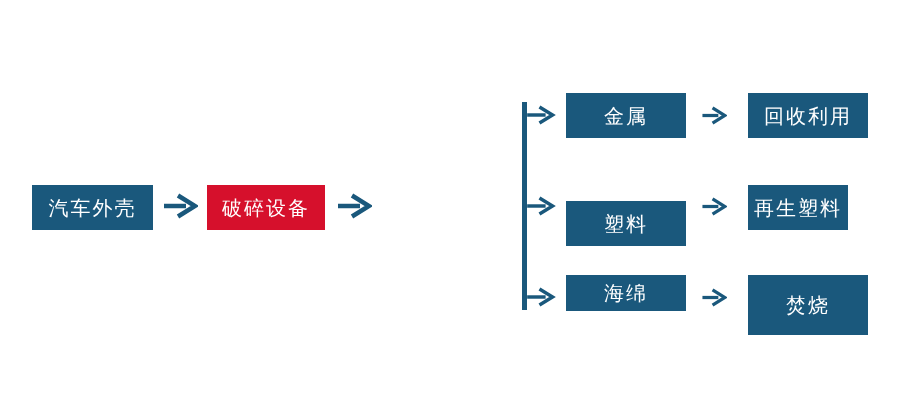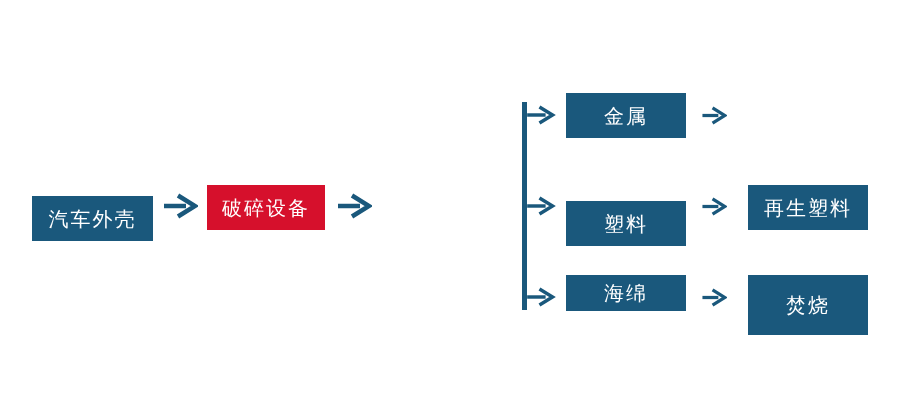--- a/index.html
+++ b/index.html
@@ -39,21 +39,21 @@
     width:5px;
     height:208px;
     background:var(--blue,#1A587C);
   }
 </style>
 </head>
 <body>
 
 <div class="canvas">
 
-  <div class="node blue" style="left:32px;top:196px;width:121px;height:45px">汽车外壳</div>
+  <div class="node blue" style="left:32px;top:185px;width:121px;height:45px">汽车外壳</div>
 
   <svg class="arrow arrow-lg" style="left:162px;top:193px" viewBox="0 0 36 26" aria-hidden="true">
     <path d="M2 13 H24" fill="none" stroke="currentColor" stroke-width="4.5"></path>
     <path d="M16 2.5 L33 13 L16 23.5" fill="none" stroke="currentColor" stroke-width="4.5" stroke-linejoin="miter"></path>
   </svg>
 
   <div class="node red" style="left:207px;top:185px;width:118px;height:45px">破碎设备</div>
 
   <svg class="arrow arrow-lg" style="left:336px;top:193px" viewBox="0 0 36 26" aria-hidden="true">
     <path d="M2 13 H24" fill="none" stroke="currentColor" stroke-width="4.5"></path>
@@ -65,31 +65,32 @@
 
   <svg class="arrow arrow-br" style="left:526px;top:105px" viewBox="0 0 36 26" aria-hidden="true">
     <path d="M0 13 H24" fill="none" stroke="currentColor" stroke-width="4.5"></path>
     <path d="M16 2.5 L33 13 L16 23.5" fill="none" stroke="currentColor" stroke-width="4.5" stroke-linejoin="miter"></path>
   </svg>
   <div class="node blue" style="left:566px;top:93px;width:120px;height:45px">金属</div>
   <svg class="arrow arrow-sm" style="left:701px;top:106px" viewBox="0 0 36 26" aria-hidden="true">
     <path d="M2 13 H24" fill="none" stroke="currentColor" stroke-width="4.5"></path>
     <path d="M16 2.5 L33 13 L16 23.5" fill="none" stroke="currentColor" stroke-width="4.5" stroke-linejoin="miter"></path>
   </svg>
+  <div class="node blue" style="left:748px;top:93px;width:120px;height:45px">回收利用</div>
 
   <svg class="arrow arrow-br" style="left:526px;top:196px" viewBox="0 0 36 26" aria-hidden="true">
     <path d="M0 13 H24" fill="none" stroke="currentColor" stroke-width="4.5"></path>
     <path d="M16 2.5 L33 13 L16 23.5" fill="none" stroke="currentColor" stroke-width="4.5" stroke-linejoin="miter"></path>
   </svg>
   <div class="node blue" style="left:566px;top:201px;width:120px;height:45px">塑料</div>
   <svg class="arrow arrow-sm" style="left:701px;top:197px" viewBox="0 0 36 26" aria-hidden="true">
     <path d="M2 13 H24" fill="none" stroke="currentColor" stroke-width="4.5"></path>
     <path d="M16 2.5 L33 13 L16 23.5" fill="none" stroke="currentColor" stroke-width="4.5" stroke-linejoin="miter"></path>
   </svg>
-  <div class="node blue" style="left:748px;top:185px;width:120px;height:45px">再生塑料</div>
+  <div class="node blue" style="left:748px;top:185px;width:100px;height:45px">再生塑料</div>
 
   <svg class="arrow arrow-br" style="left:526px;top:287px" viewBox="0 0 36 26" aria-hidden="true">
     <path d="M0 13 H24" fill="none" stroke="currentColor" stroke-width="4.5"></path>
     <path d="M16 2.5 L33 13 L16 23.5" fill="none" stroke="currentColor" stroke-width="4.5" stroke-linejoin="miter"></path>
   </svg>
   <div class="node blue" style="left:566px;top:275px;width:120px;height:36px">海绵</div>
   <svg class="arrow arrow-sm" style="left:701px;top:288px" viewBox="0 0 36 26" aria-hidden="true">
     <path d="M2 13 H24" fill="none" stroke="currentColor" stroke-width="4.5"></path>
     <path d="M16 2.5 L33 13 L16 23.5" fill="none" stroke="currentColor" stroke-width="4.5" stroke-linejoin="miter"></path>
   </svg>

